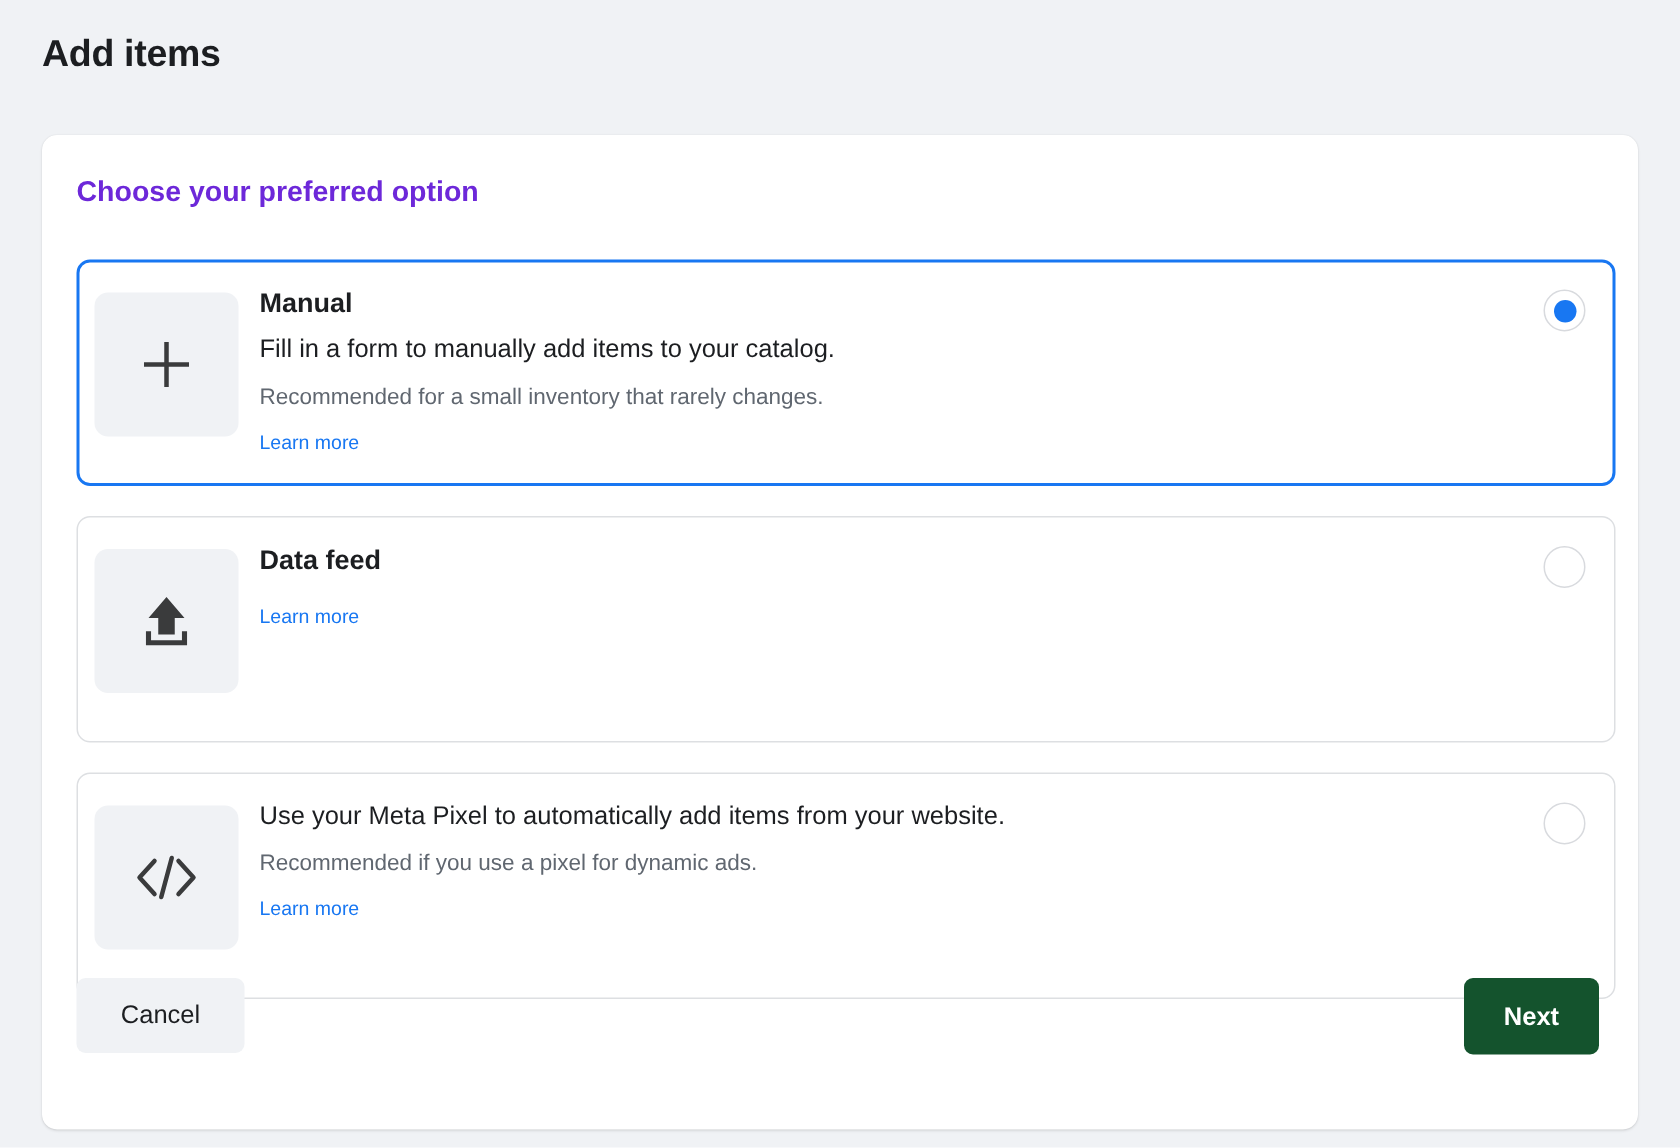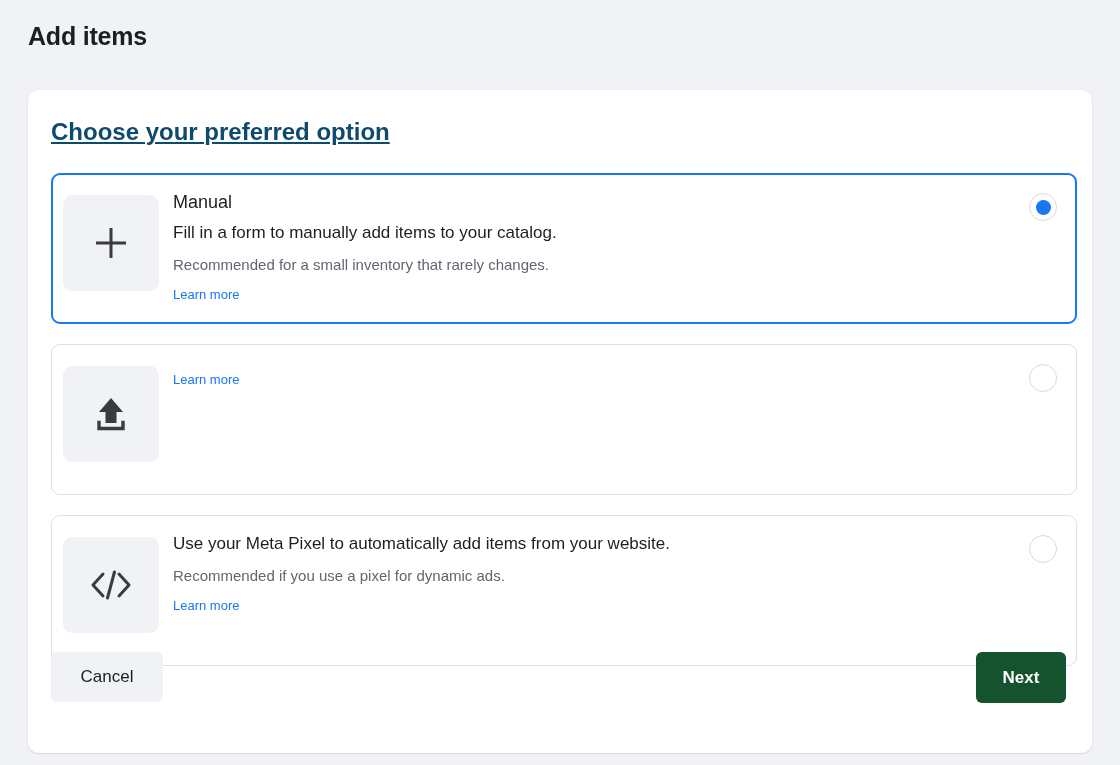--- a/index.html
+++ b/index.html
@@ -37,24 +37,23 @@
     height: 663px;
     background: #ffffff;
     border-radius: 10px;
     box-shadow: 0 1px 2px rgba(0,0,0,0.10), 0 0 1px rgba(0,0,0,0.08);
     box-sizing: border-box;
   }
   .card-title {
     position: absolute;
     left: 23px;
     top: 28px;
-    font-size: 24px;
-    font-weight: bold;
-    color: #0c4a6e;
-    text-decoration: underline;
+    font-size: 19px;
+    font-weight: bold;
+    color: #6d28d9;
   }
   .options {
     position: absolute;
     left: 23px;
     top: 83px;
     width: 1026px;
   }
   .option {
     position: relative;
     box-sizing: border-box;
@@ -90,21 +89,21 @@
   .icon-tile svg { display: block; }
   .opt-text {
     position: absolute;
     left: 121px;
     top: 16px;
     right: 70px;
   }
   .option.selected .opt-text { left: 120px; top: 15px; }
   .opt-title {
     font-size: 18px;
-    font-weight: normal;
+    font-weight: bold;
     color: #1c1e21;
     line-height: 24px;
     margin-bottom: 7px;
   }
   .opt-desc {
     font-size: 17px;
     color: #1c1e21;
     line-height: 23px;
   }
   .opt-note {
@@ -218,20 +217,21 @@
 
       <div class="option">
         <div class="option-inner">
           <div class="icon-tile">
             <svg width="44" height="44" viewBox="0 0 44 44" aria-hidden="true">
               <path d="M22 6 L34 20 L27.5 20 L27.5 31 L16.5 31 L16.5 20 L10 20 Z" fill="#3a3b3c"></path>
               <path d="M10 30.5 L10 36.5 L34 36.5 L34 30.5" fill="none" stroke="#3a3b3c" stroke-width="3.4" stroke-linecap="square"></path>
             </svg>
           </div>
           <div class="opt-text">
+            <div class="opt-title">Data feed</div>
             <a class="opt-link">Learn more</a>
           </div>
           <div class="radio unchecked">
             
           </div>
         </div>
       </div>
 
       <div class="option">
         <div class="option-inner">

